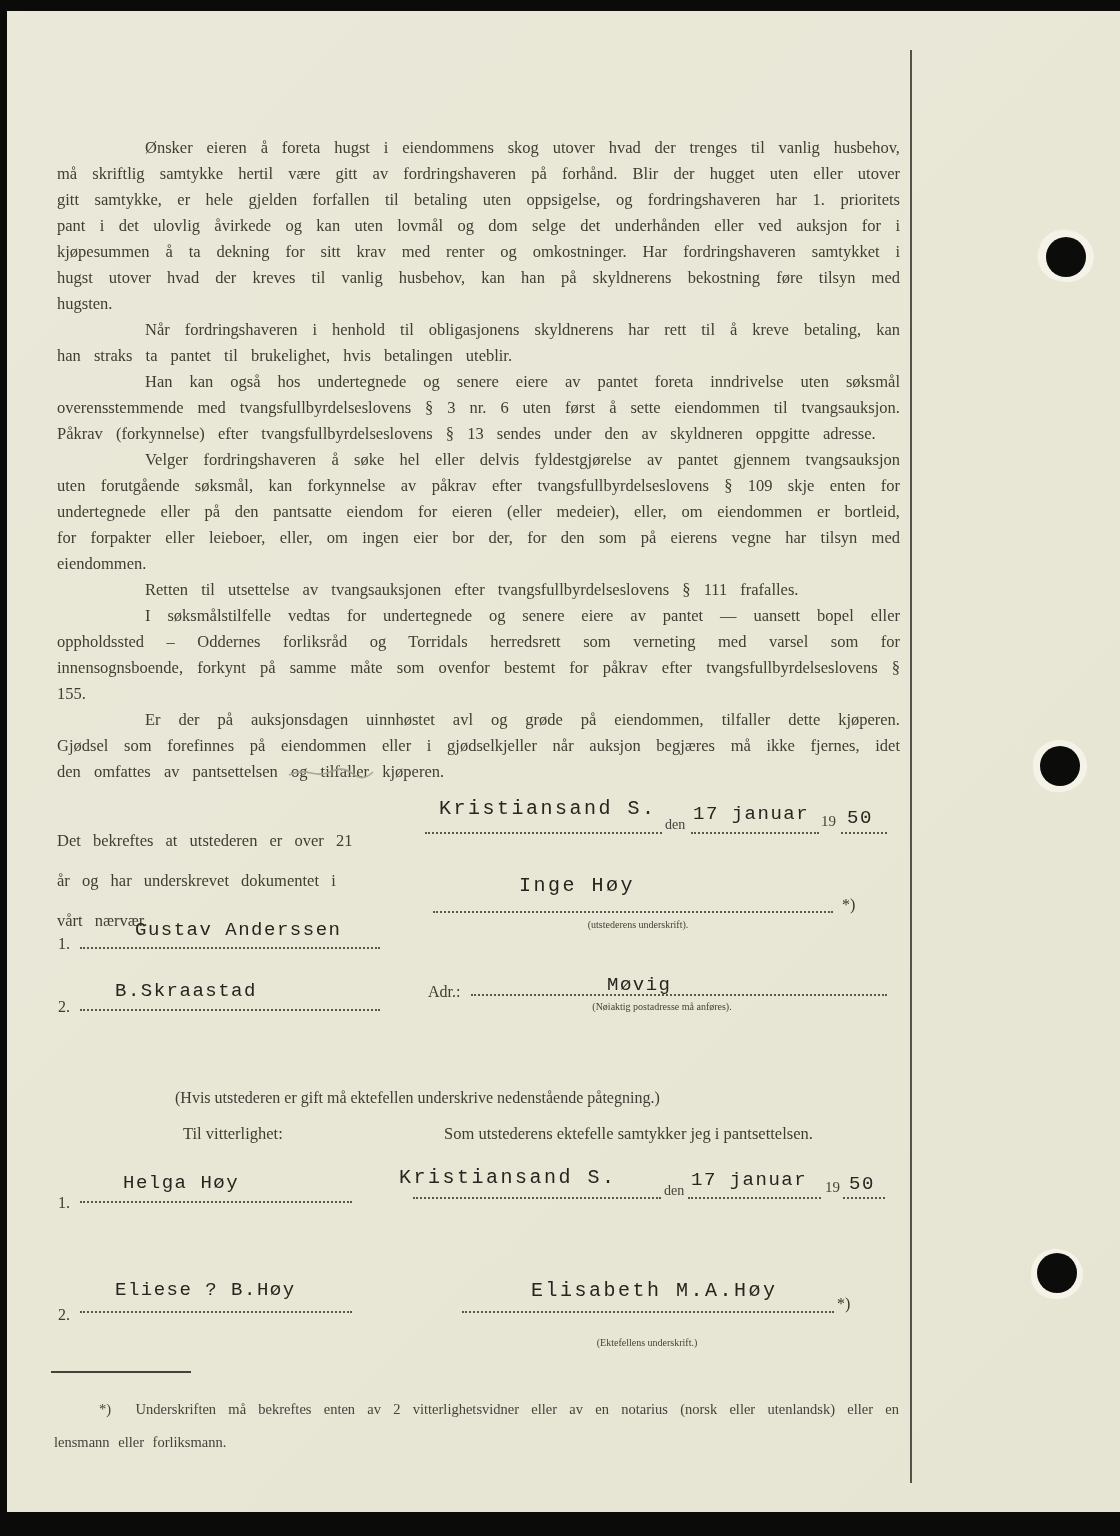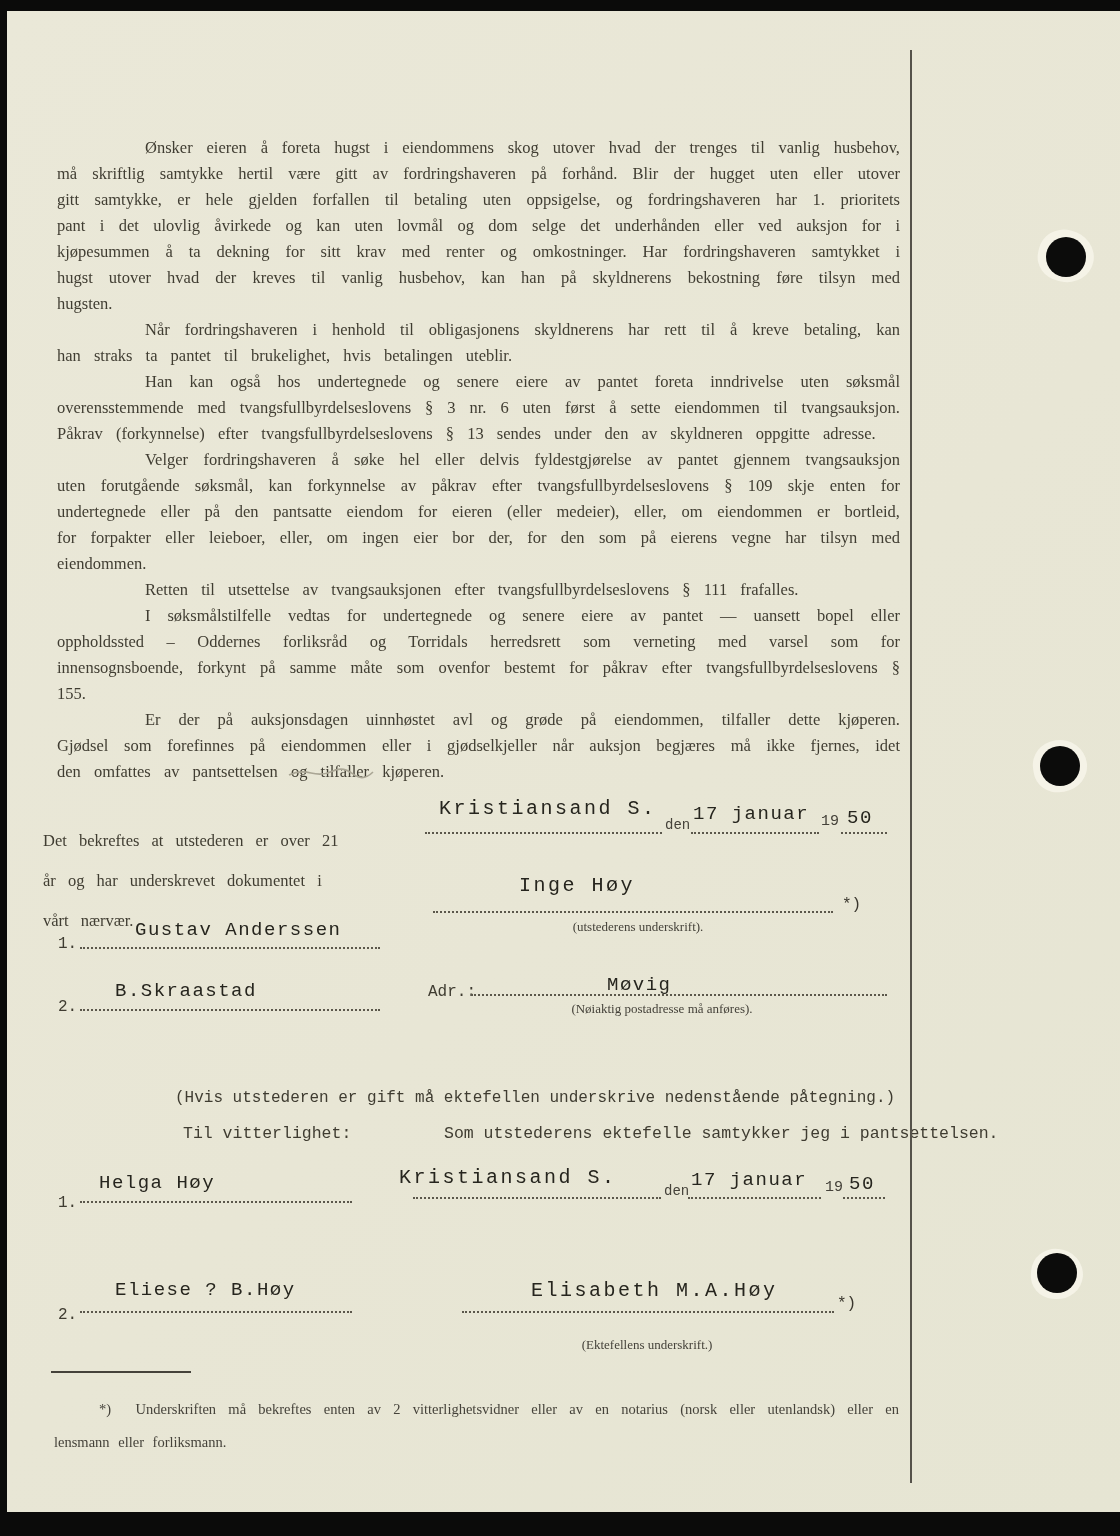--- a/index.html
+++ b/index.html
@@ -1,31 +1,31 @@
 <!DOCTYPE html>
 <html><head>
 <meta charset="utf-8">
 <style>
   html,body{margin:0;padding:0;background:#0b0b0a;}
   .page{position:relative;width:1120px;height:1536px;background:#0b0b0a;overflow:hidden;
         font-family:"Liberation Serif",serif;}
   .paper{position:absolute;left:7px;top:11px;width:1118px;height:1501px;
          background:linear-gradient(135deg,#eae8d8 0%,#e8e6d5 55%,#e6e5d3 100%);}
   .abs{position:absolute;}
-  .printed{font-family:Liberation Mono, monospace;color:#3f3c31;text-align:right;}
+  .printed{font-family:Liberation Serif, serif;color:#3f3c31;text-align:right;}
   .typed{font-family:"Liberation Mono",monospace;color:#26251e;white-space:nowrap;}
   .typed-lg{font-size:20px;letter-spacing:2.5px;}
   .typed-md{font-size:19px;letter-spacing:1.5px;}
   .dotted{position:absolute;height:0;border-bottom:2px dotted #5b574b;}
-  .caption{font-size:13px;color:#45423a;text-align:center;white-space:nowrap;}
+  .caption{font-size:10px;color:#45423a;text-align:center;white-space:nowrap;}
   .wnum{font-size:16px;color:#3f3c31;}
   .body-text{position:absolute;left:50px;top:124px;width:843px;
              font-size:16.5px;line-height:26px;color:#403d32;word-spacing:9px;}
   .body-text p{margin:0;text-align:justify;text-indent:88px;}
-  .certify{position:absolute;left:36px;top:810px;width:340px;font-size:16.5px;
+  .certify{position:absolute;left:50px;top:810px;width:340px;font-size:16.5px;
            line-height:40px;color:#403d32;word-spacing:8px;}
   .vrule{position:absolute;left:903px;top:39px;width:2px;height:1433px;background:#55524a;}
   .halo{position:absolute;background:#f5f3e7;border-radius:48% 52% 50% 46%;}
   .hole{position:absolute;width:40px;height:40px;border-radius:50%;background:#0c0c0b;}
   .footrule{position:absolute;left:44px;top:1360px;width:140px;border-top:2px solid #45423a;}
   .footnote{position:absolute;left:47px;top:1382px;width:845px;font-size:14.5px;
             line-height:33px;color:#45423a;text-align:justify;word-spacing:5px;}
   .footnote .ind{display:inline-block;width:45px;}
   .den{font-size:14px;color:#45423a;}
   .yr{font-size:15px;color:#45423a;}
@@ -82,21 +82,21 @@
     <span class="abs printed" style="left:421px;top:972px;font-size:16px;">Adr.:</span>
     <div class="dotted" style="left:464px;top:983px;width:416px;"></div>
     <span class="abs typed typed-md" style="left:600px;top:963px;">Møvig</span>
     <div class="abs caption" style="left:445px;top:990px;width:420px;">(Nøiaktig postadresse må anføres).</div>
 
     <span class="abs printed" style="left:168px;top:1078px;font-size:16px;">(Hvis utstederen er gift må ektefellen underskrive nedenstående påtegning.)</span>
     <span class="abs printed" style="left:176px;top:1113px;font-size:16.5px;">Til vitterlighet:</span>
     <span class="abs printed" style="left:437px;top:1113px;font-size:16.5px;">Som utstederens ektefelle samtykker jeg i pantsettelsen.</span>
 
     <span class="abs printed wnum" style="left:51px;top:1183px;">1.</span>
-    <span class="abs typed typed-md" style="left:92px;top:1161px;text-align:right;">Helga Høy</span>
+    <span class="abs typed typed-md" style="left:116px;top:1161px;text-align:right;">Helga Høy</span>
     <div class="dotted" style="left:73px;top:1190px;width:272px;"></div>
 
     <span class="abs typed typed-lg" style="left:392px;top:1155px;">Kristiansand S.</span>
     <div class="dotted" style="left:406px;top:1186px;width:248px;"></div>
     <span class="abs printed den" style="left:657px;top:1172px;">den</span>
     <span class="abs typed typed-md" style="left:684px;top:1158px;">17 januar</span>
     <div class="dotted" style="left:681px;top:1186px;width:133px;"></div>
     <span class="abs printed yr" style="left:818px;top:1168px;">19</span>
     <span class="abs typed typed-md" style="left:842px;top:1162px;">50</span>
     <div class="dotted" style="left:836px;top:1186px;width:42px;"></div>

